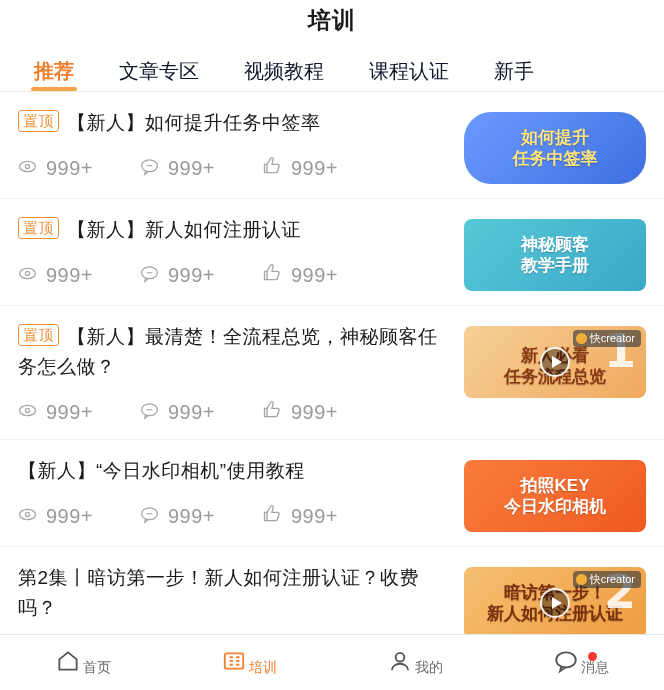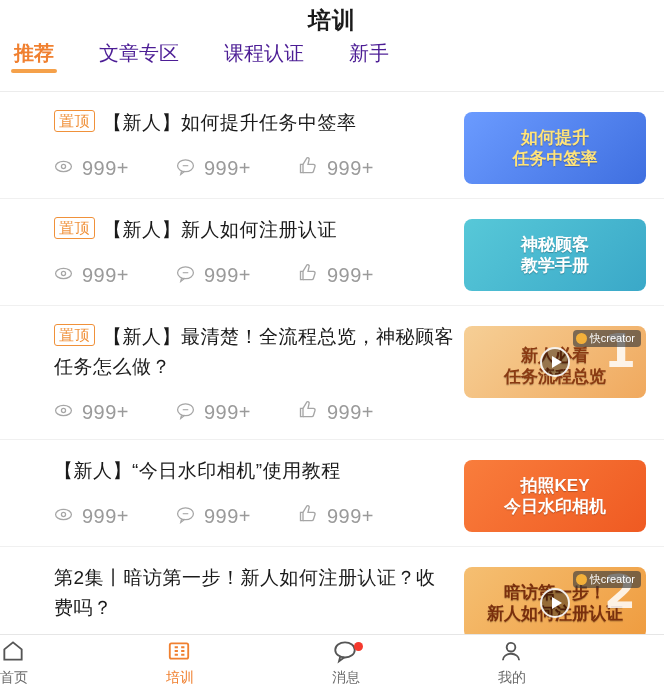--- a/index.html
+++ b/index.html
@@ -30,31 +30,31 @@
     font-size: 23px;
     font-weight: 700;
     color: #1a1a1a;
     letter-spacing: 1px;
   }
 
   
   .tabs {
     height: 52px;
     display: flex;
-    align-items: flex-start;
+    align-items: flex-end;
     background: #ffffff;
     border-bottom: 1px solid #ececec;
     overflow: hidden;
     flex: 0 0 auto;
-    padding-left: 14px;
+    padding-left: 34px;
   }
   .tab {
     position: relative;
     font-size: 20px;
-    color: #4c1d95;
+    color: #0f172a;
     white-space: nowrap;
     margin-right: 45px;
     padding-bottom: 6px;
   }
   .tab.active {
     color: #f08030;
     font-weight: 700;
   }
   .tab.active::after {
     content: "";
@@ -77,21 +77,20 @@
   .card {
     display: flex;
     align-items: flex-start;
     padding: 16px 18px 14px 18px;
     border-bottom: 1px solid #f0f0f0;
     gap: 10px;
   }
   .card-left {
     flex: 1 1 auto;
     min-width: 0;
-    margin-left: 36px;
   }
   .card-title {
     font-size: 19px;
     line-height: 30px;
     color: #1a1a1a;
     letter-spacing: .5px;
     word-break: break-all;
   }
   .pin-badge {
     display: inline-block;
@@ -197,22 +196,21 @@
     left: 0; right: 0; bottom: 0;
     height: 56px;
     background: #ffffff;
     border-top: 1px solid #e6e6e6;
     display: flex;
     align-items: center;
   }
   .nav-item {
     flex: 1 1 0;
     display: flex;
-    flex-direction: column;
-    align-items: flex-start;
+    align-items: flex-end;
     justify-content: center;
     gap: 2px;
     position: relative;
     color: #6b6b6b;
     font-size: 14px;
   }
   .nav-item.active { color: #f08030; }
   .nav-label { font-size: 14px; }
   .nav-dot {
     position: absolute;
@@ -228,20 +226,21 @@
 
 <div class="phone">
 
   <div class="header">
     <div class="header-title">培训</div>
   </div>
 
   <div class="tabs" id="tab-bar">
       <div class="tab active"><span>推荐</span></div>
       <div class="tab"><span>文章专区</span></div>
+      <div class="tab"><span>视频教程</span></div>
       <div class="tab"><span>课程认证</span></div>
       <div class="tab"><span>新手</span></div>
     </div>
 
   <div class="list" id="post-list">
       <div class="card">
         <div class="card-left">
           <div class="card-title"><span class="pin-badge">置顶</span><span>【新人】如何提升任务中签率</span></div>
           <div class="stats">
             <div class="stat">
@@ -261,21 +260,21 @@
             </div>
             <div class="stat">
               <span><svg width="20" height="20" viewBox="0 0 24 24" fill="none" stroke="#a6a6a6" stroke-width="1.6">
                   <path d="M6 10 v10 h-3 v-10 z"></path>
                   <path d="M6 10 l4.5 -7.5 a1.7 1.7 0 0 1 2.8 1.8 L12 10 h6.5 a2 2 0 0 1 1.9 2.6 l-1.9 6 a2 2 0 0 1 -1.9 1.4 H6"></path>
                 </svg></span>
               <span class="stat-num">999+</span>
             </div>
           </div>
         </div>
-        <div class="thumb" style="background: linear-gradient(135deg, rgb(107, 155, 255), rgb(63, 111, 224));">
+        <div class="thumb" style="background: linear-gradient(135deg, rgb(107, 155, 255), rgb(63, 111, 224)); border-radius: 27px;">
           <div class="thumb-inner">
             <div class="thumb-text" style="color: rgb(255, 228, 122);">如何提升
 任务中签率</div>
           </div>
         </div>
       </div>
       <div class="card">
         <div class="card-left">
           <div class="card-title"><span class="pin-badge">置顶</span><span>【新人】新人如何注册认证</span></div>
           <div class="stats">
@@ -436,31 +435,31 @@
             <path d="M4 10.5 L12 4 L20 10.5 V20 H4 Z"></path>
           </svg></span>
         <span class="nav-label">首页</span>
       </div>
       <div class="nav-item active">
         <span><svg width="26" height="26" viewBox="0 0 24 24" fill="none" stroke="#f08030" stroke-width="1.7">
             <rect x="3.5" y="5" width="17" height="14" rx="1.5"></rect>
             <path d="M8 8.5h3M8 12h3M8 15.5h3M14 8.5h3M14 12h3M14 15.5h3"></path>
           </svg></span>
         <span class="nav-label">培训</span>
+      </div>
+      <div class="nav-item">
+        <span><svg width="26" height="26" viewBox="0 0 24 24" fill="none" stroke="#555555" stroke-width="1.7">
+            <circle cx="12" cy="8.5" r="4"></circle>
+            <path d="M4.5 20.5 a7.5 6 0 0 1 15 0"></path>
+          </svg></span>
+        <span class="nav-label">我的</span>
       </div>
       <div class="nav-item">
         <span><svg width="26" height="26" viewBox="0 0 24 24" fill="none" stroke="#555555" stroke-width="1.7">
             <ellipse cx="12" cy="11" rx="9" ry="7"></ellipse>
             <path d="M7.5 17.5 L6.5 21.5 L11.5 17.8"></path>
           </svg></span>
         <span class="nav-dot"></span>
         <span class="nav-label">消息</span>
       </div>
-      <div class="nav-item">
-        <span><svg width="26" height="26" viewBox="0 0 24 24" fill="none" stroke="#555555" stroke-width="1.7">
-            <circle cx="12" cy="8.5" r="4"></circle>
-            <path d="M4.5 20.5 a7.5 6 0 0 1 15 0"></path>
-          </svg></span>
-        <span class="nav-label">我的</span>
-      </div>
     </div>
 
 </div>
 
 </body></html>

